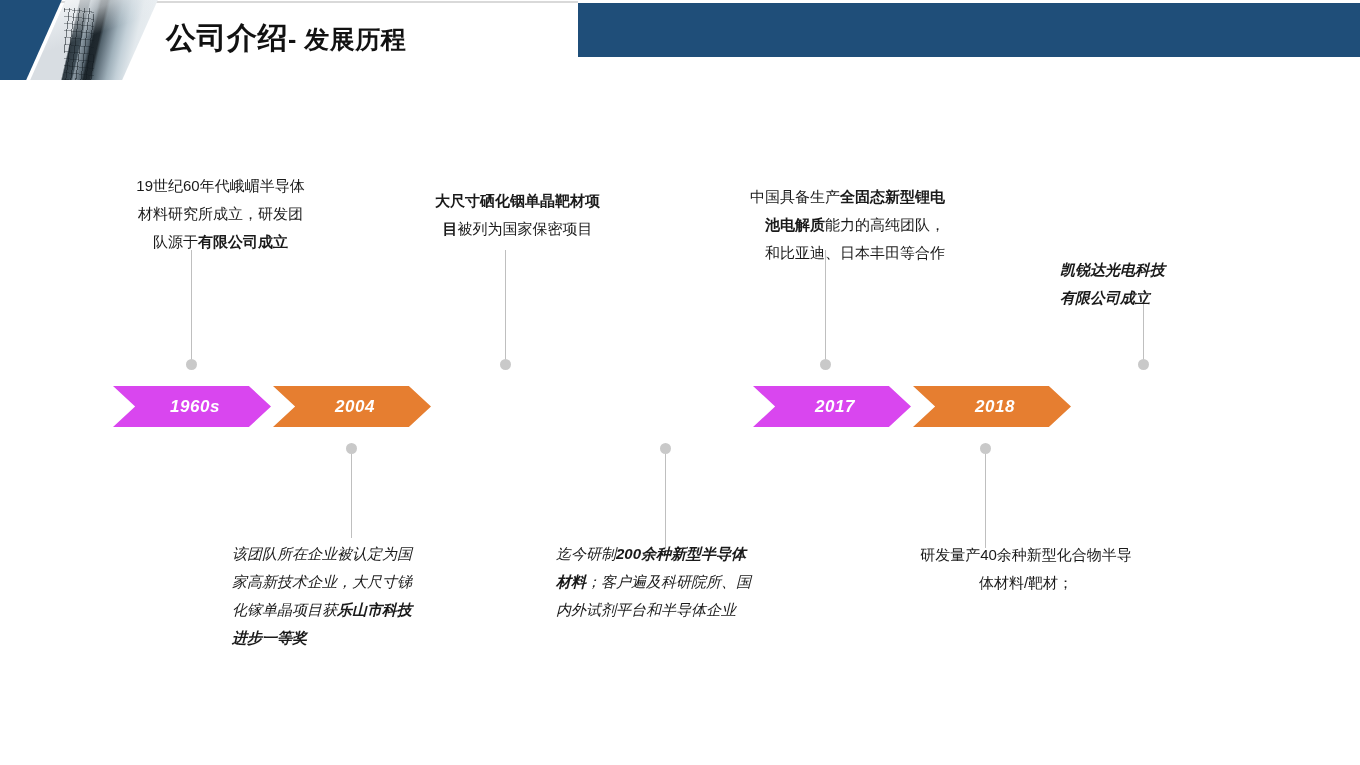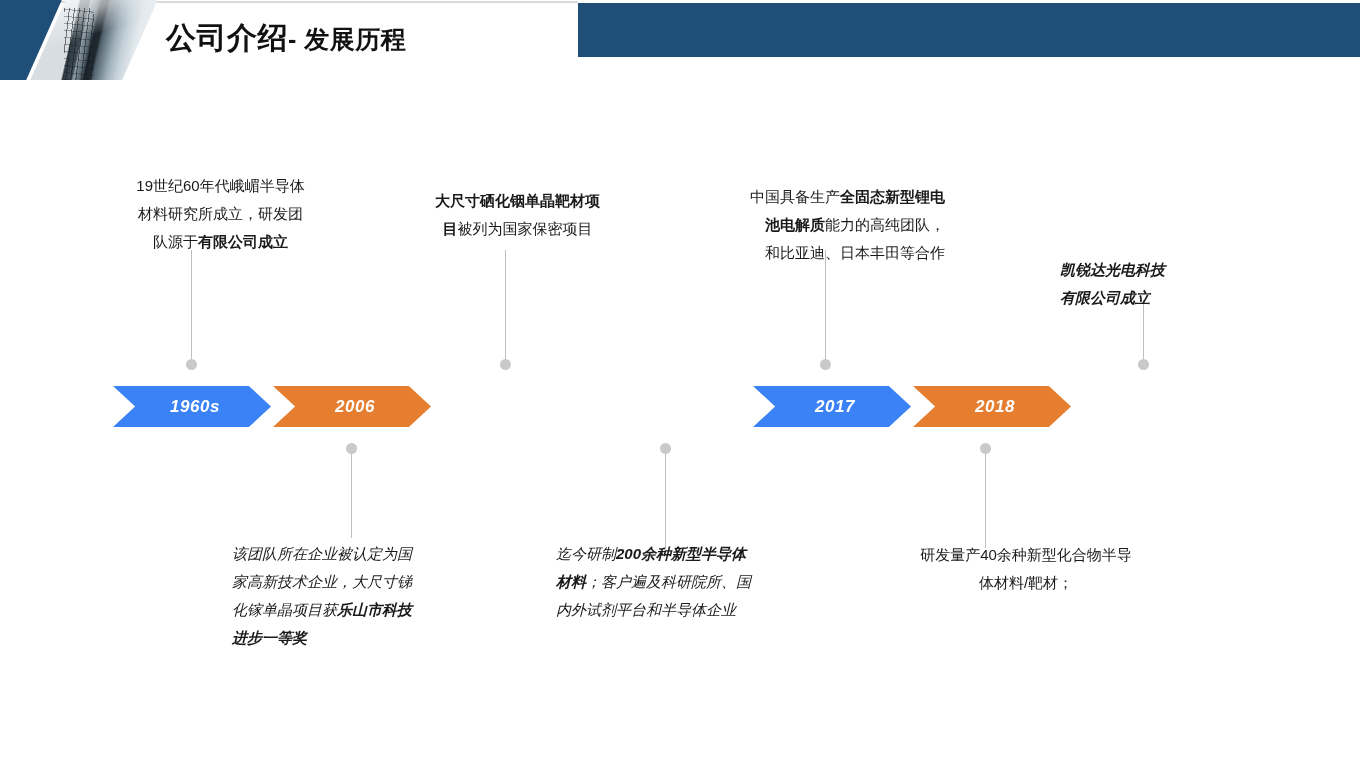--- a/index.html
+++ b/index.html
@@ -115,21 +115,21 @@
   .arrow {
     position: absolute;
     top: 0;
     height: 41px;
     width: 158px;
     display: flex;
     align-items: center;
     justify-content: center;
     clip-path: polygon(0 0, 86% 0, 100% 50%, 86% 100%, 0 100%, 14% 50%);
   }
-  .arrow.teal  { background: #3b82f6; }
+  .arrow.teal  { background: #d946ef; }
   .arrow.orange { background: #E67E30; }
   .arrow-label {
     color: #ffffff;
     font-size: 17px;
     font-weight: bold;
     font-style: italic;
     letter-spacing: 0.5px;
     transform: translateX(3px);
   }
 
@@ -187,21 +187,21 @@
     <span>公司介绍</span><span class="sub">- </span><span class="sub">发展历程</span>
   </div>
 </div>
 
 <div class="arrow-row">
 
   <div class="arrow teal" style="left:0px">
     <span class="arrow-label">1960s</span>
   </div>
   <div class="arrow orange" style="left:160px">
-    <span class="arrow-label">2006</span>
+    <span class="arrow-label">2004</span>
   </div>
   <div class="arrow teal" style="left:640px">
     <span class="arrow-label">2017</span>
   </div>
   <div class="arrow orange" style="left:800px">
     <span class="arrow-label">2018</span>
   </div>
 </div>
 
 <div class="connector up" style="left:186px; top:250px;  height:120px">

